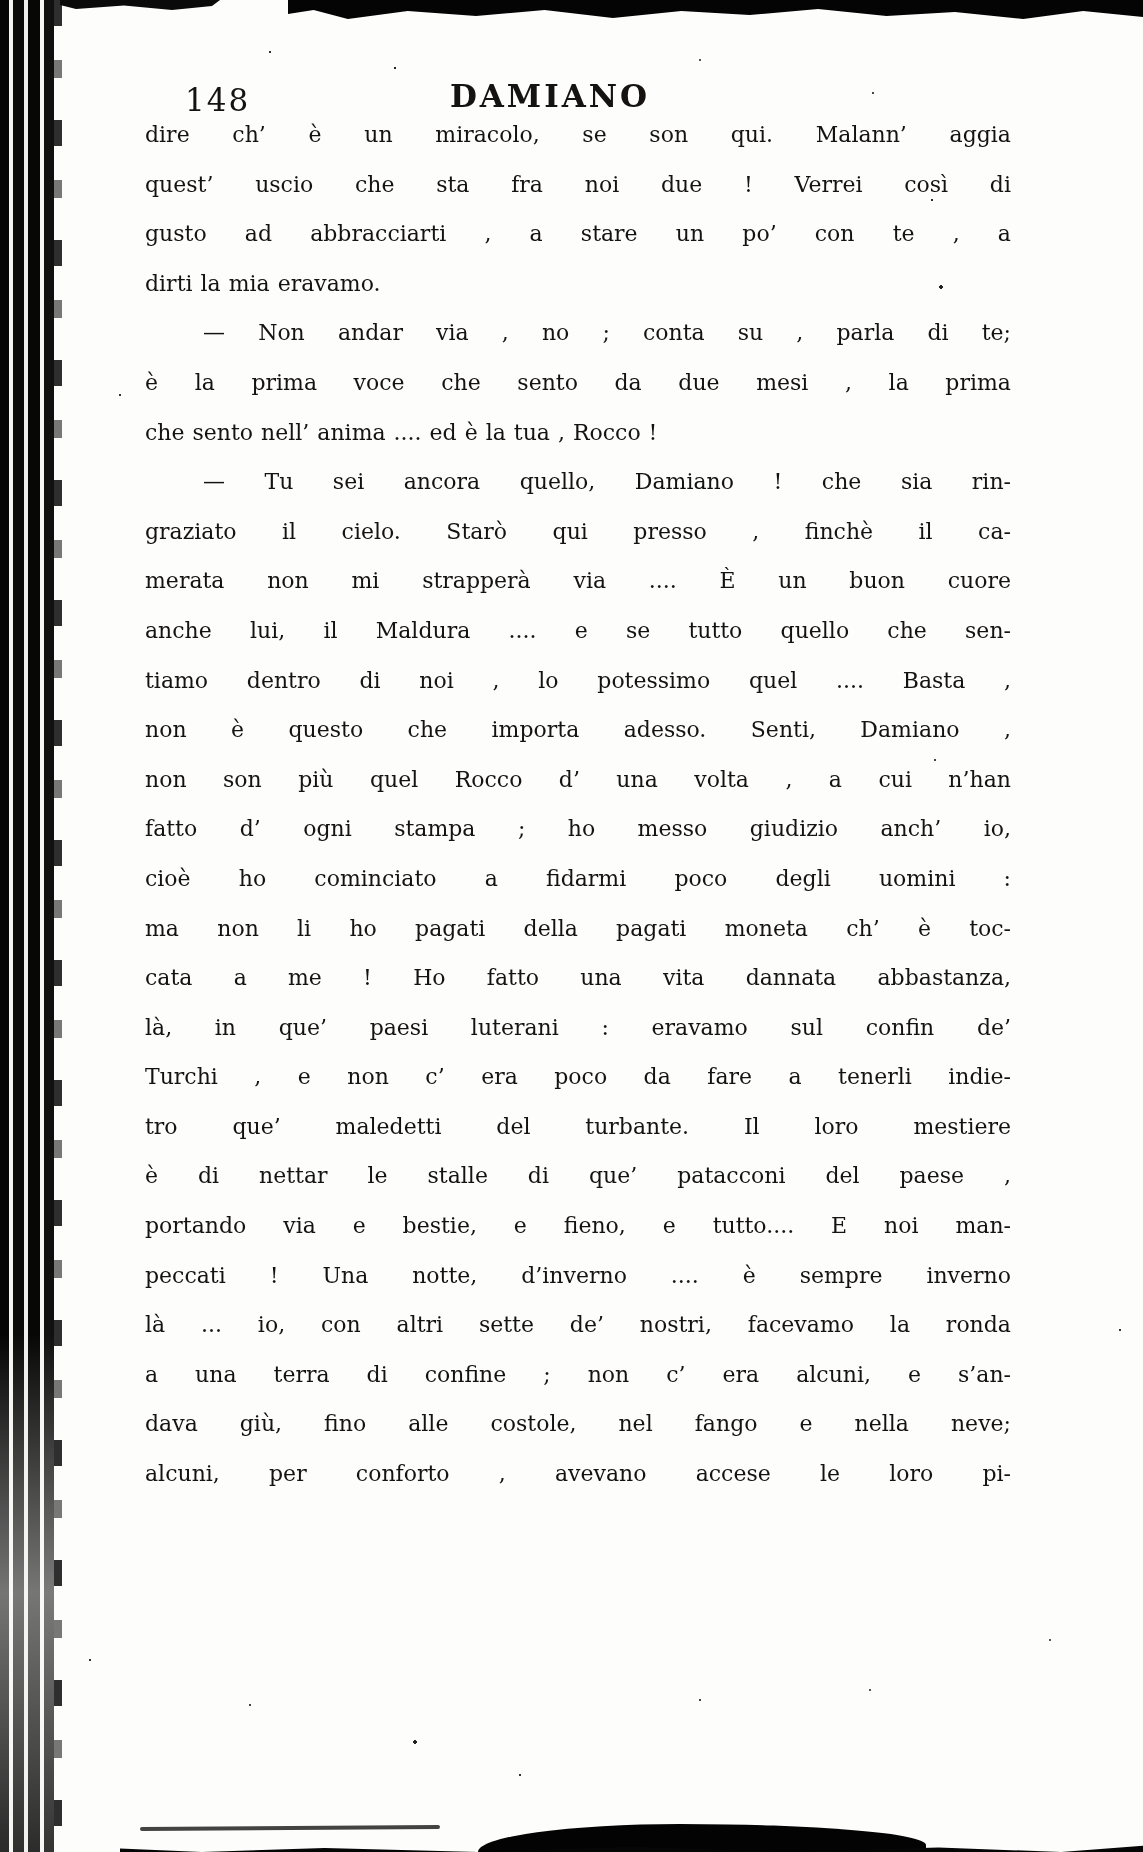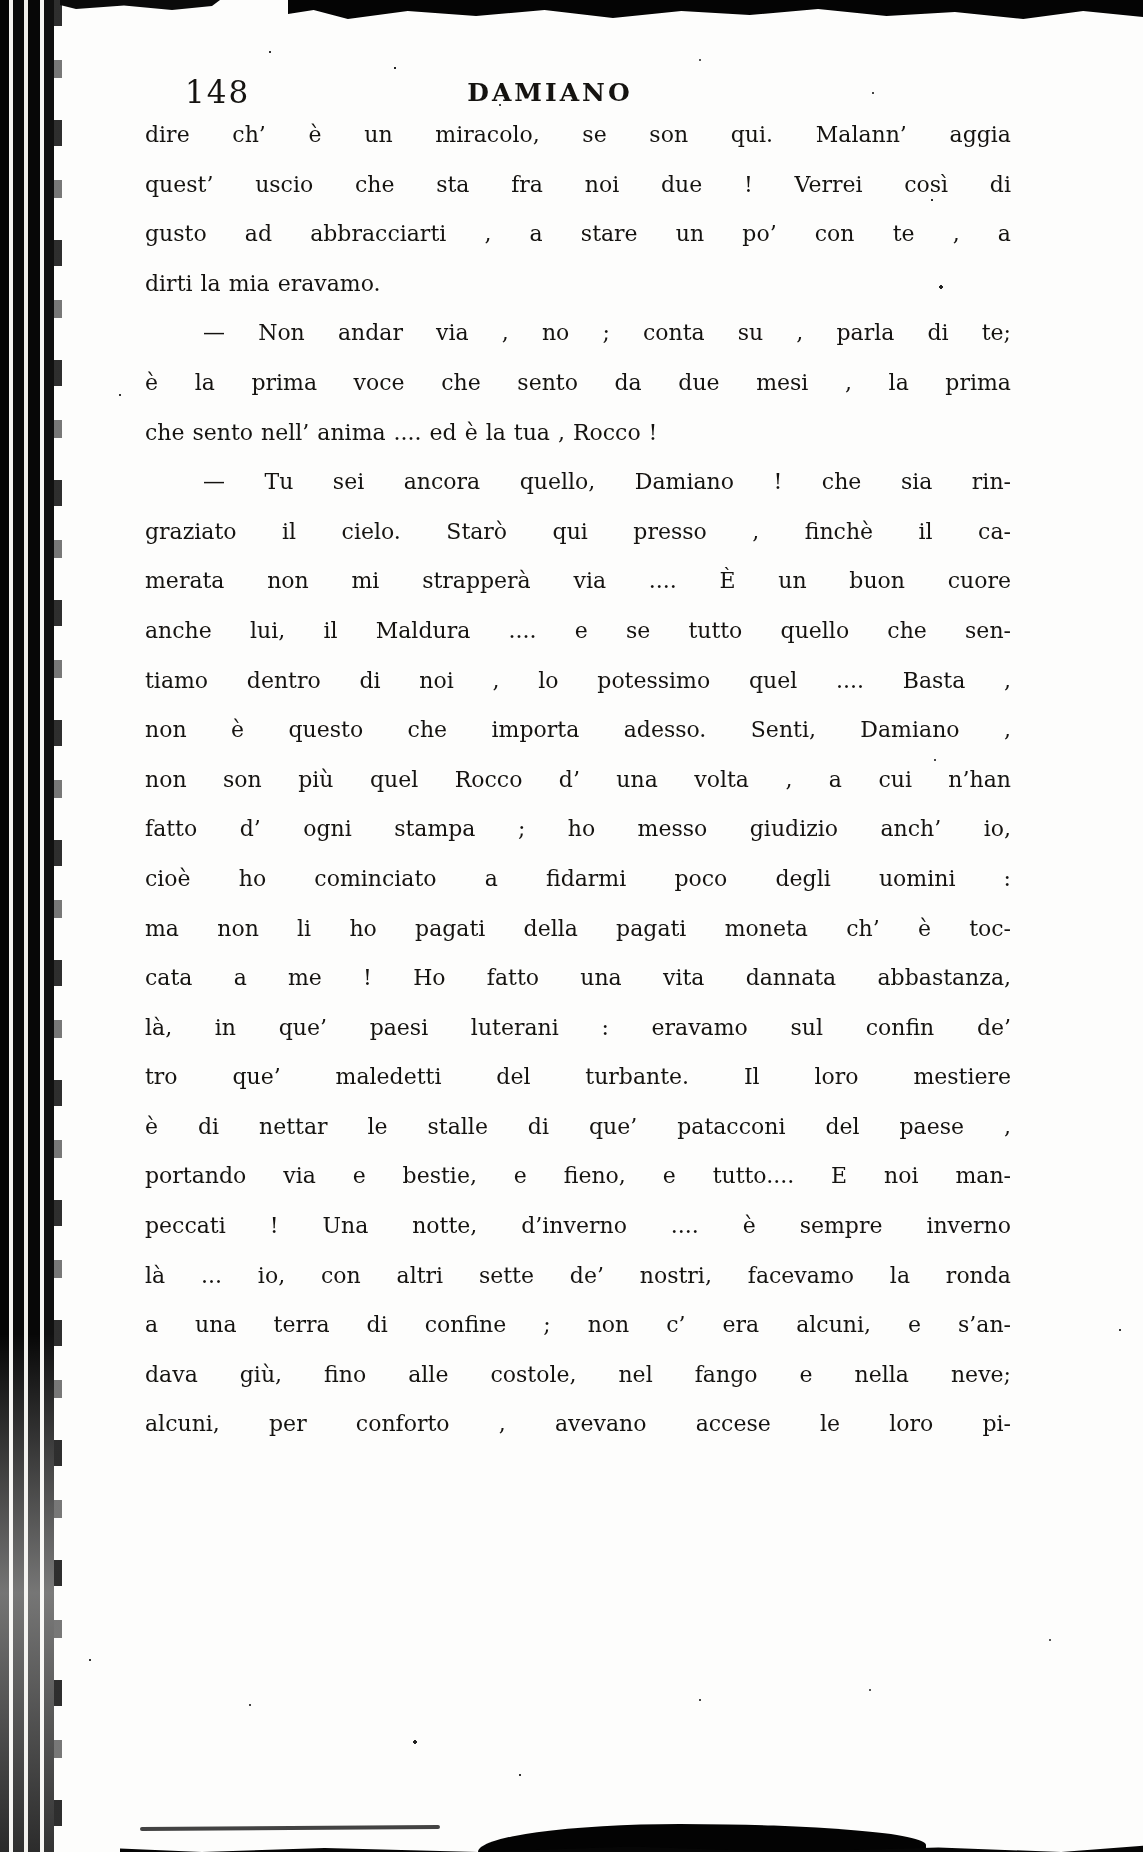--- a/index.html
+++ b/index.html
@@ -71,26 +71,26 @@
     clip-path:polygon(0 60%,8% 100%,20% 55%,35% 100%,50% 40%,65% 100%,80% 50%,92% 100%,100% 30%,100% 100%,0 100%);
   }
   #bottom-streak{
     position:absolute;bottom:22px;left:140px;width:300px;height:4px;background:rgba(20,20,20,.8);
     border-radius:2px;
     transform:rotate(-0.4deg);
   }
   
   #header{position:absolute;top:72px;left:145px;width:865px;height:42px;}
   #page-number{
-    position:absolute;left:40px;top:2px;
+    position:absolute;left:40px;top:10px;
     font-size:31px;letter-spacing:2px;
   }
   #running-title{
     position:absolute;left:0;right:55px;top:6px;text-align:center;
-    font-size:25px;font-weight:bold;letter-spacing:3px;
+    font-size:31px;font-weight:bold;letter-spacing:3px;
   }
   
   #text-block{
     position:absolute;top:110px;left:145px;width:866px;
   }
   .line{
     height:49.6px;line-height:49.6px;
     font-size:22px;
     white-space:nowrap;
     text-align:justify;
@@ -130,20 +130,21 @@
       <div class="line">merata non mi strapperà via .... È un buon cuore</div>
       <div class="line">anche lui, il Maldura .... e se tutto quello che sen-</div>
       <div class="line">tiamo dentro di noi , lo potessimo quel .... Basta ,</div>
       <div class="line">non è questo che importa adesso. Senti, Damiano ,</div>
       <div class="line">non son più quel Rocco d’ una volta , a cui n’han</div>
       <div class="line">fatto d’ ogni stampa ; ho messo giudizio anch’ io,</div>
       <div class="line">cioè ho cominciato a fidarmi poco degli uomini :</div>
       <div class="line">ma non li ho pagati della pagati moneta ch’ è toc-</div>
       <div class="line">cata a me ! Ho fatto una vita dannata abbastanza,</div>
       <div class="line">là, in que’ paesi luterani : eravamo sul confin de’</div>
+      <div class="line">Turchi , e non c’ era poco da fare a tenerli indie-</div>
       <div class="line">tro que’ maledetti del turbante. Il loro mestiere</div>
       <div class="line">è di nettar le stalle di que’ patacconi del paese ,</div>
       <div class="line">portando via e bestie, e fieno, e tutto.... E noi man-</div>
       <div class="line">peccati ! Una notte, d’inverno .... è sempre inverno</div>
       <div class="line">là ... io, con altri sette de’ nostri, facevamo la ronda</div>
       <div class="line">a una terra di confine ; non c’ era alcuni, e s’an-</div>
       <div class="line">dava giù, fino alle costole, nel fango e nella neve;</div>
       <div class="line">alcuni, per conforto , avevano accese le loro pi-</div>
     </div>
 

